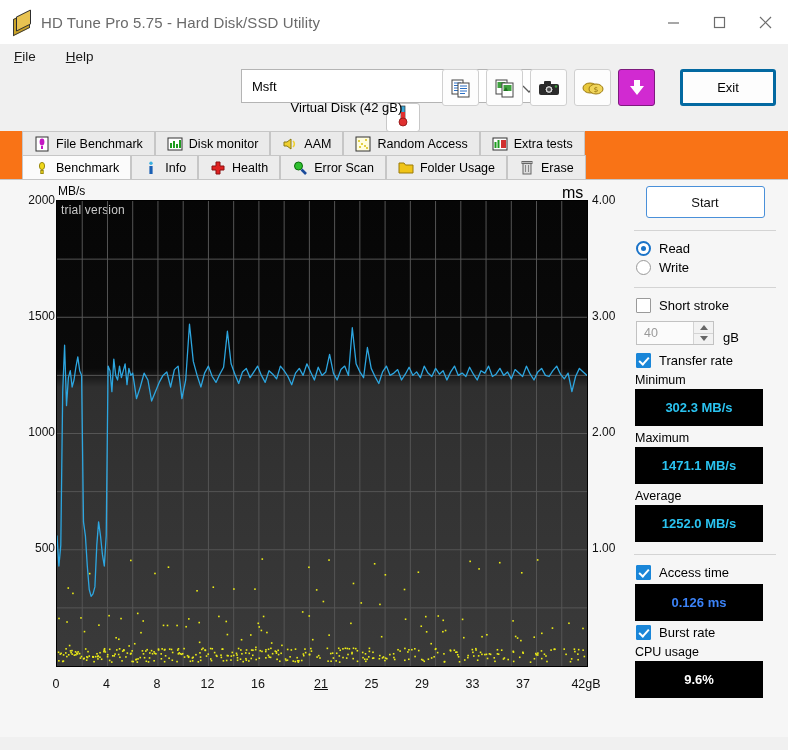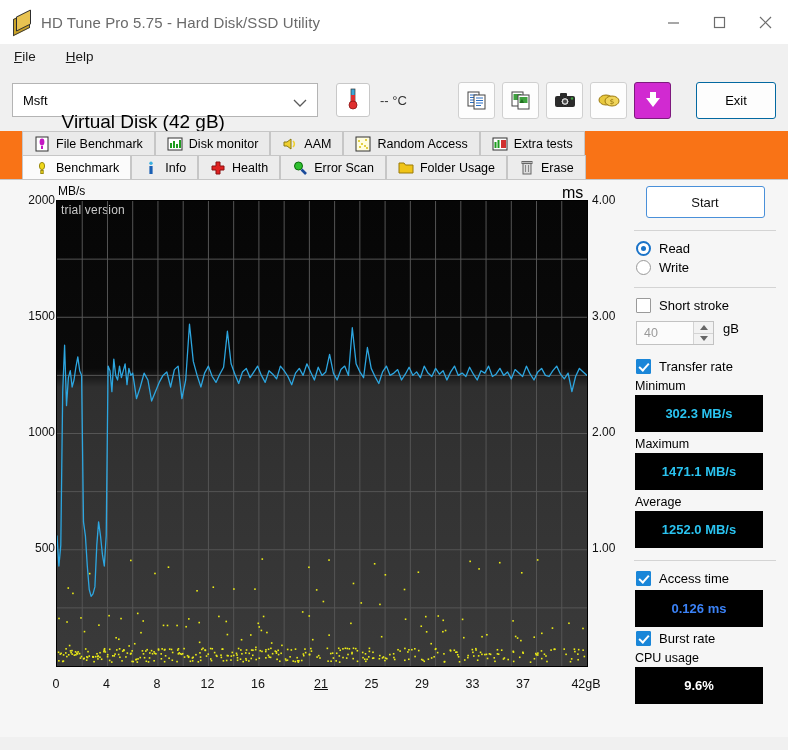--- a/index.html
+++ b/index.html
@@ -43,44 +43,45 @@
     height:25px;background:#f0f0f0;
     display:flex;align-items:center;padding-left:10px;gap:22px;
   }
   .menu-item{font-size:13.5px;color:#1a1a1a;padding:2px 4px;}
   .menu-item u{text-decoration:underline;}
   
   .toolbar{
     height:62px;background:#f0f0f0;
     display:flex;align-items:center;padding:0 12px;
     position:relative;
+    flex-direction:column;
   }
   .drive-select{
     width:306px;height:34px;background:#fff;border:1px solid #b4b4b4;
     display:flex;align-items:center;padding:0 6px 0 10px;box-sizing:border-box;
     position:relative;
   }
   .drive-vendor{font-size:13px;margin-right:14px;}
-  .drive-name{font-size:19px;margin-top:43px;}
+  .drive-name{font-size:13px;margin-top:43px;}
   .chev{position:absolute;right:10px;top:12px;}
   .temp-btn{
     width:34px;height:34px;margin-left:18px;background:#fff;
     border:1px solid #c8c8c8;border-radius:3px;
     display:flex;align-items:center;justify-content:center;
     box-sizing:border-box;
   }
   .temp-val{margin-left:10px;font-size:13px;color:#333;}
   .tool-group{position:absolute;right:12px;display:flex;align-items:center;gap:7px;}
   .tbtn{
     width:37px;height:37px;background:#fdfdfd;border:1px solid #d0d0d0;border-radius:3px;
     display:flex;align-items:center;justify-content:center;box-sizing:border-box;
   }
   .tbtn.accent{background:#d12ad1;border:1px solid #7d1a7d;}
   .exit-btn{
-    width:80px;height:37px;background:#fdfdfd;border:1px solid #0369a1;border-radius:3px;
+    width:96px;height:37px;background:#fdfdfd;border:3px solid #0369a1;border-radius:3px;
     display:flex;align-items:center;justify-content:center;font-size:13px;
     margin-left:18px;box-sizing:border-box;
   }
   
   .tabs{background:#f97316;padding-left:22px;position:relative;}
   .tabrow{display:flex;height:24px;}
   .tab{
     display:flex;align-items:center;gap:6px;
     padding:0 11px;font-size:12.5px;
     background:#eaeaea;border:1px solid #c6c6c6;border-bottom:none;
@@ -131,21 +132,21 @@
   }
   .cbox{
     width:15px;height:15px;border:1px solid #9a9a9a;background:#fff;flex:none;
     box-sizing:border-box;position:relative;border-radius:1px;
   }
   .cbox.on{background:#1a86d8;border-color:#1a86d8;}
   .cbox.on::after{
     content:"";position:absolute;left:4px;top:1px;width:4px;height:8px;
     border:solid #fff;border-width:0 2px 2px 0;transform:rotate(42deg);
   }
-  .spin-row{display:flex;align-items:flex-start;margin:8px 0 14px 4px;gap:9px;}
+  .spin-row{display:flex;align-items:flex-end;margin:8px 0 8px 4px;gap:9px;}
   .spin{
     width:78px;height:24px;border:1px solid #c2c2c2;background:#fbfbfb;
     display:flex;align-items:center;box-sizing:border-box;position:relative;
   }
   .spin-val{font-size:12.5px;color:#9a9a9a;padding-left:7px;}
   .spin-btns{
     position:absolute;right:0;top:0;width:20px;height:22px;
     display:flex;flex-direction:column;
   }
   .spin-b{

